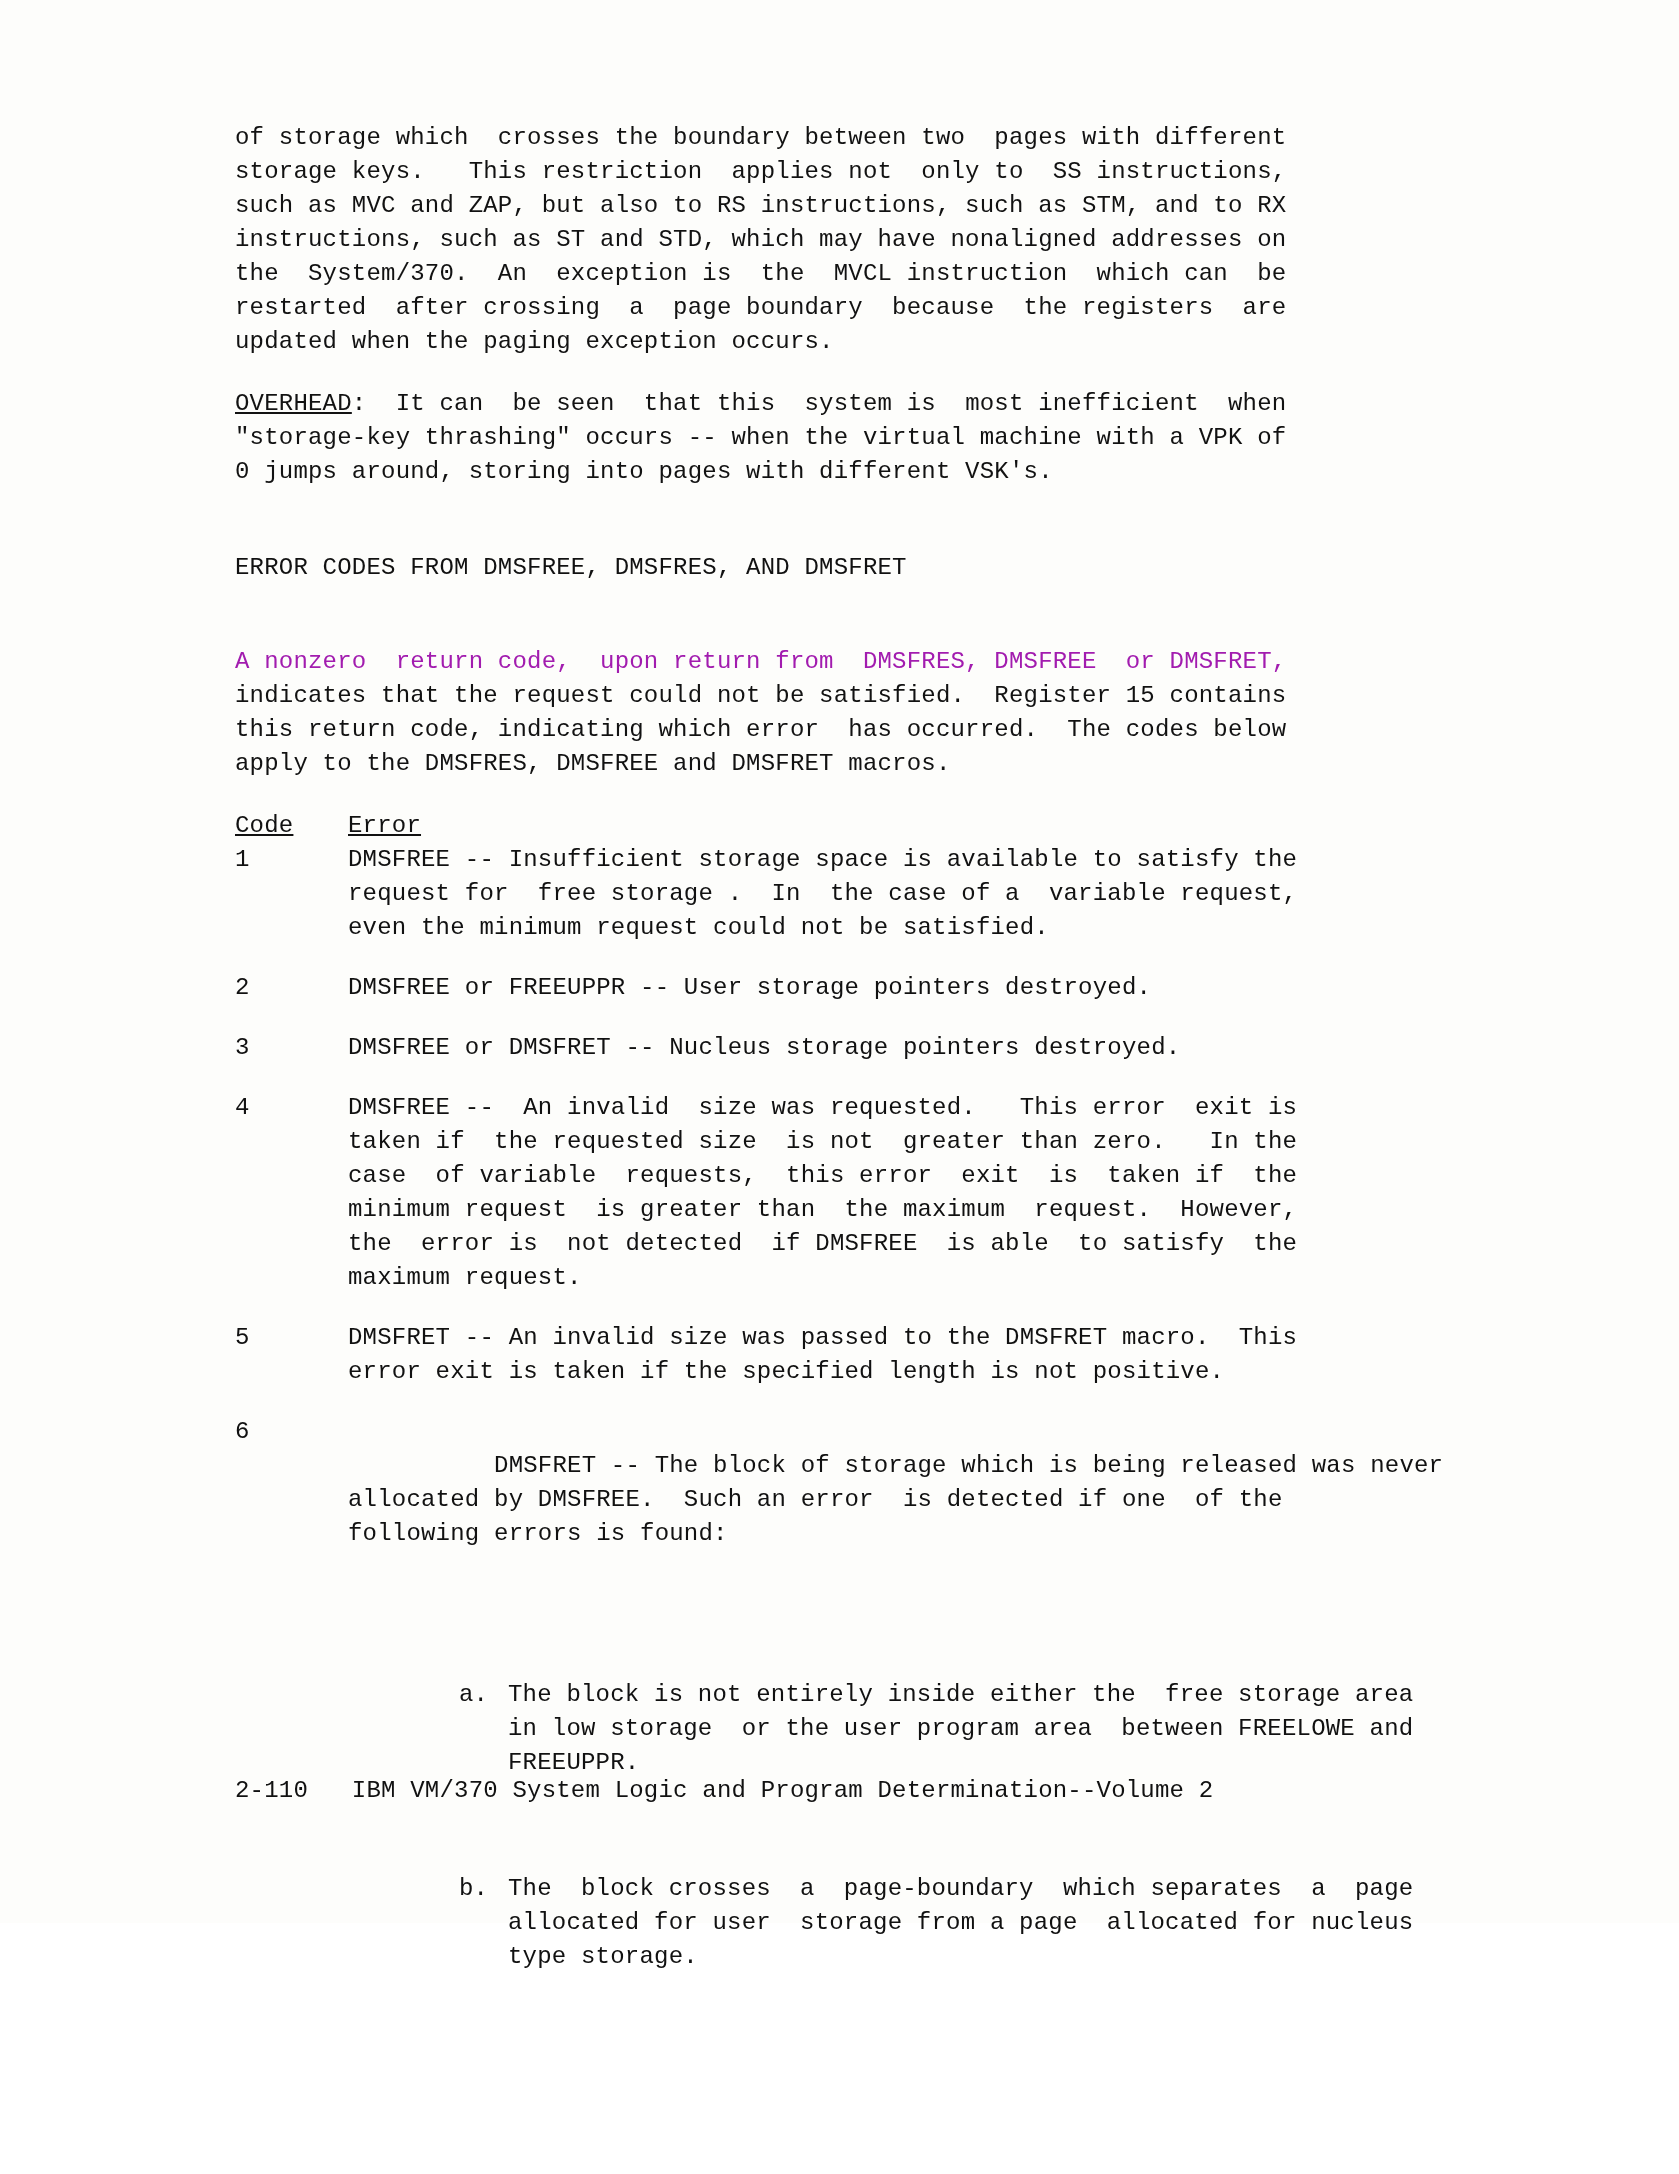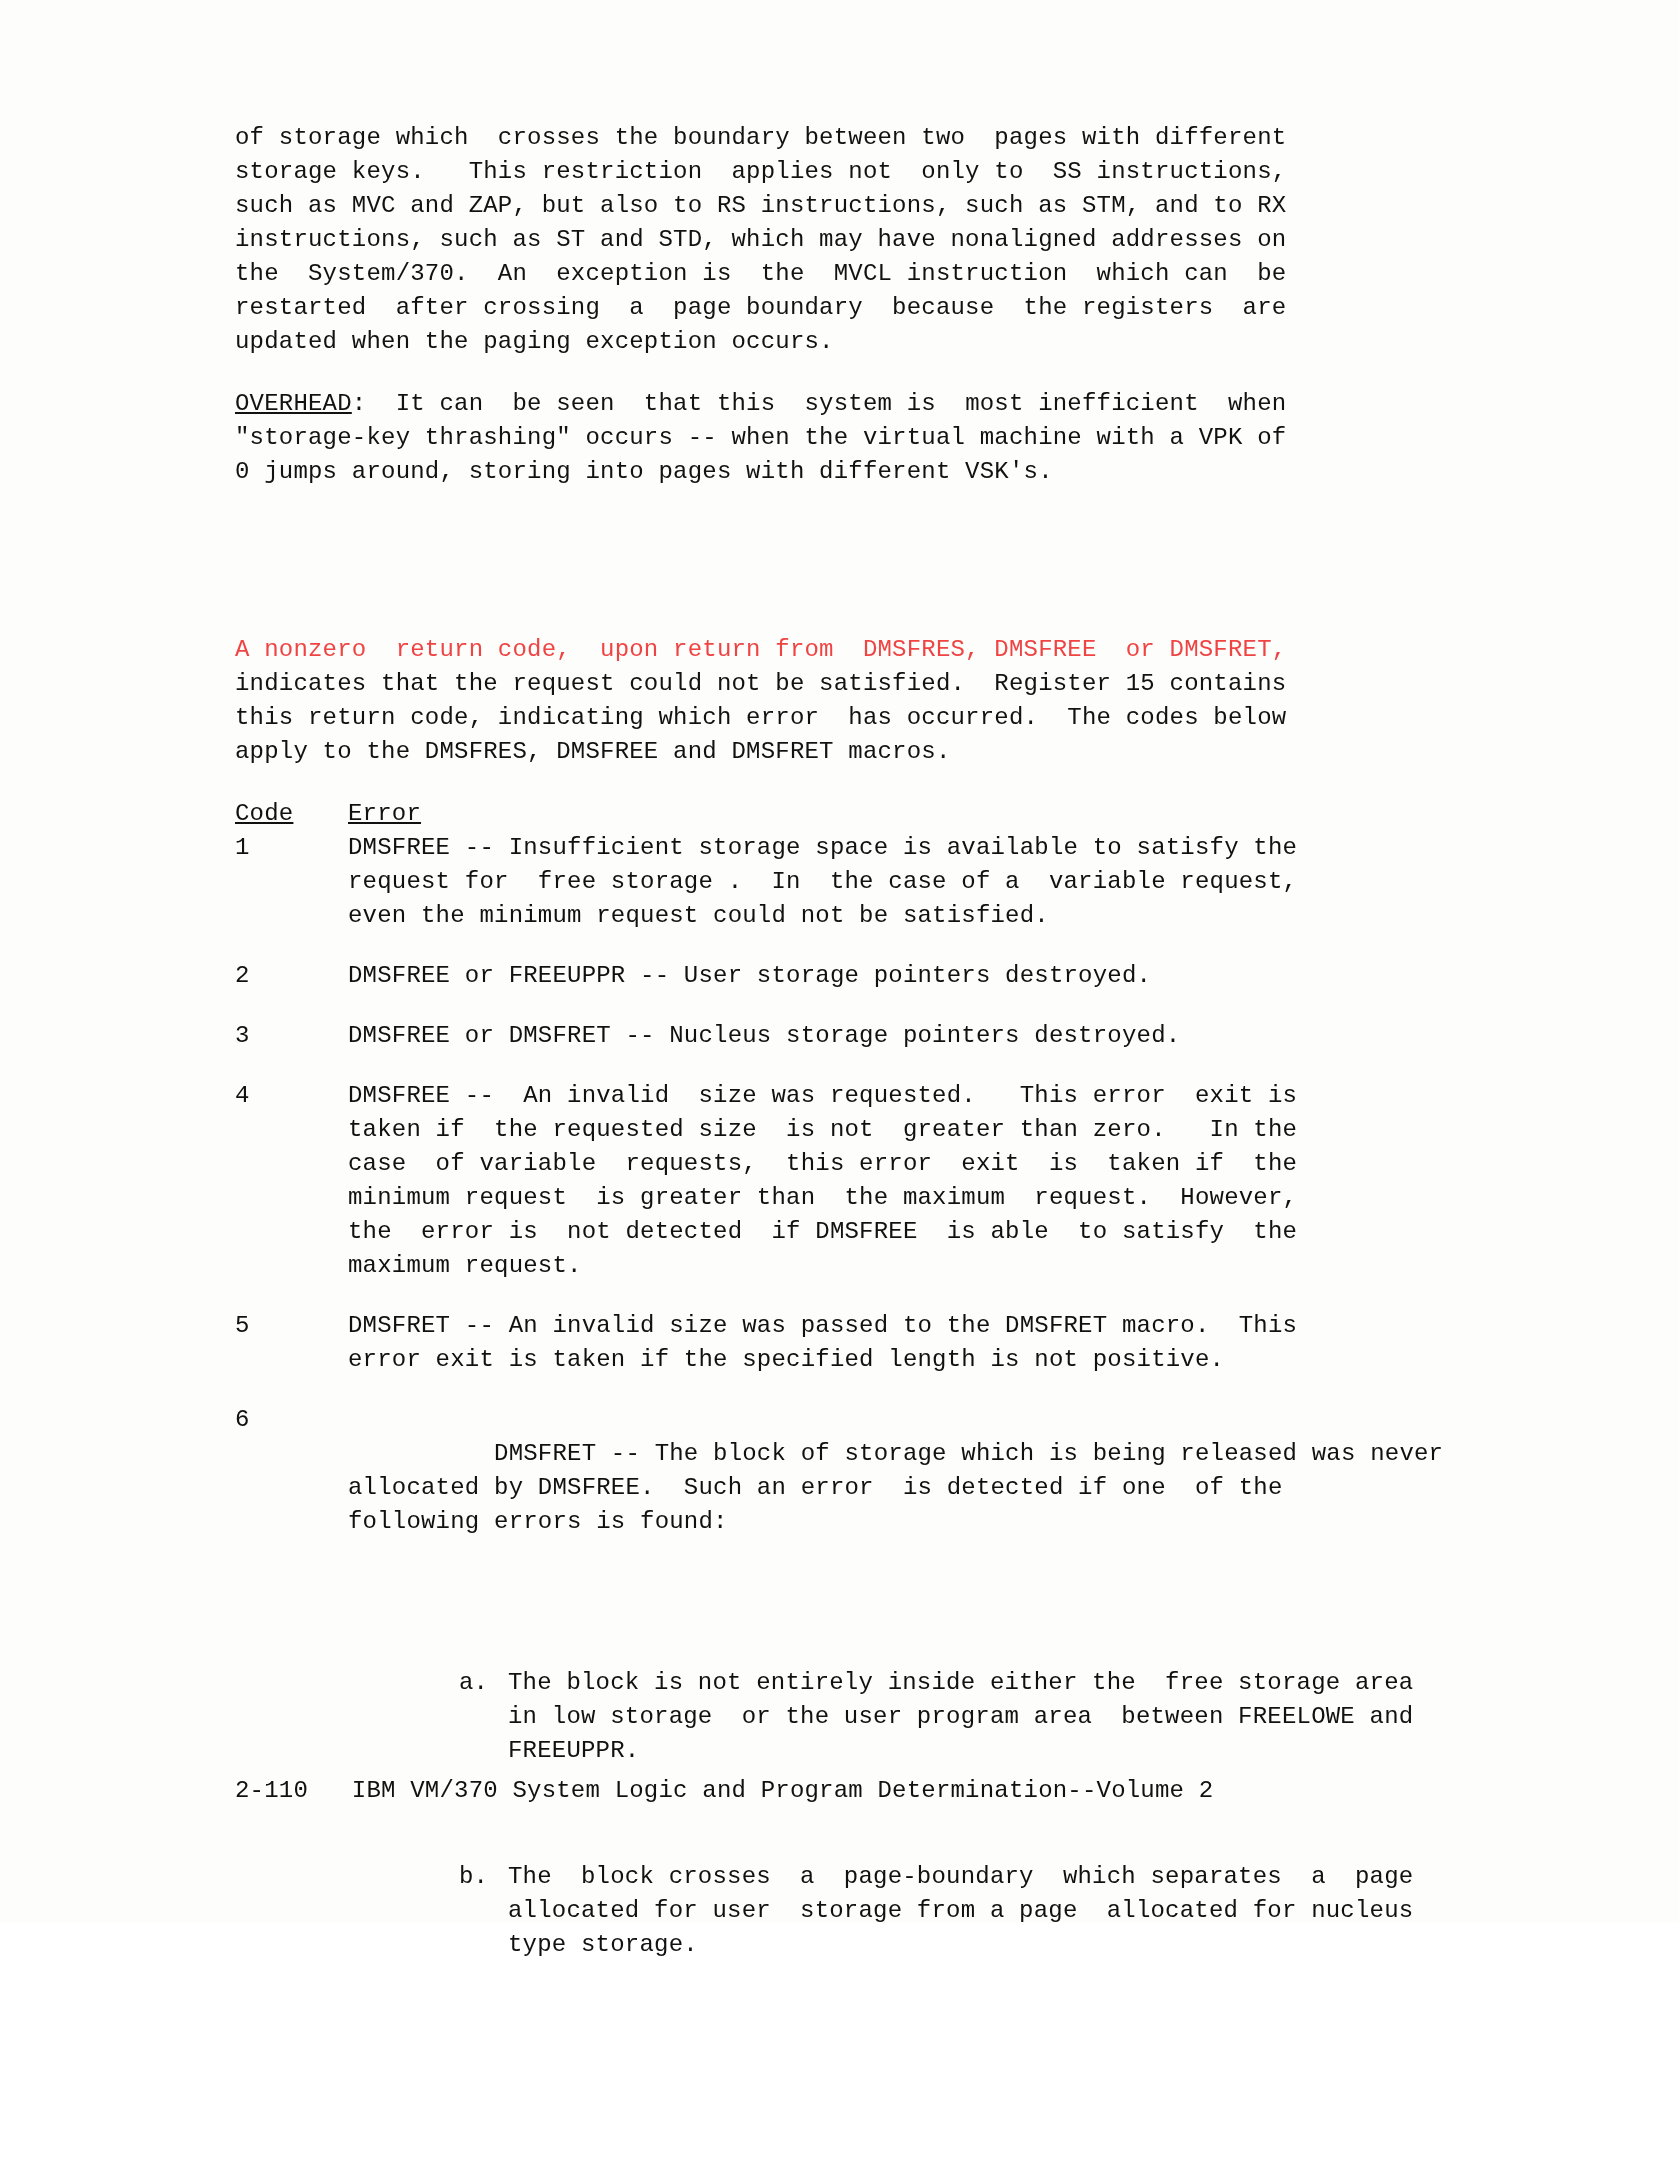--- a/index.html
+++ b/index.html
@@ -34,22 +34,21 @@
   .gap-lg { height: 34px; }
 
   .heading {
     font-size: 24px;
     line-height: 34px;
     letter-spacing: 0.2px;
     white-space: pre-wrap;
     margin: 0 0 26px 0;
   }
   .faded {
-    color: #ef4444;
-    margin-top: 48px;
+    color: #a21caf;
   }
   .underline {
     text-decoration: underline;
   }
 
   
   .codetable {
     width: 100%;
     border-collapse: collapse;
     margin-top: 5.6px;
@@ -122,20 +121,21 @@
 restarted  after crossing  a  page boundary  because  the registers  are
 updated when the paging exception occurs.</p>
 
 
   <p class="para"><span class="underline">OVERHEAD</span><span>:  It can  be seen  that this  system is  most inefficient  when
 "storage-key thrashing" occurs -- when the virtual machine with a VPK of
 0 jumps around, storing into pages with different VSK's.</span></p>
 
   <div class="gap-lg"></div>
 
+  <p class="heading">ERROR CODES FROM DMSFREE, DMSFRES, AND DMSFRET</p>
 
   <div class="gap-lg"></div>
 
   <p class="para tight faded">A nonzero  return code,  upon return from  DMSFRES, DMSFREE  or DMSFRET,</p>
   <p class="para">indicates that the request could not be satisfied.  Register 15 contains
 this return code, indicating which error  has occurred.  The codes below
 apply to the DMSFRES, DMSFREE and DMSFRET macros.</p>
 
   <table class="codetable">
     <tbody>

